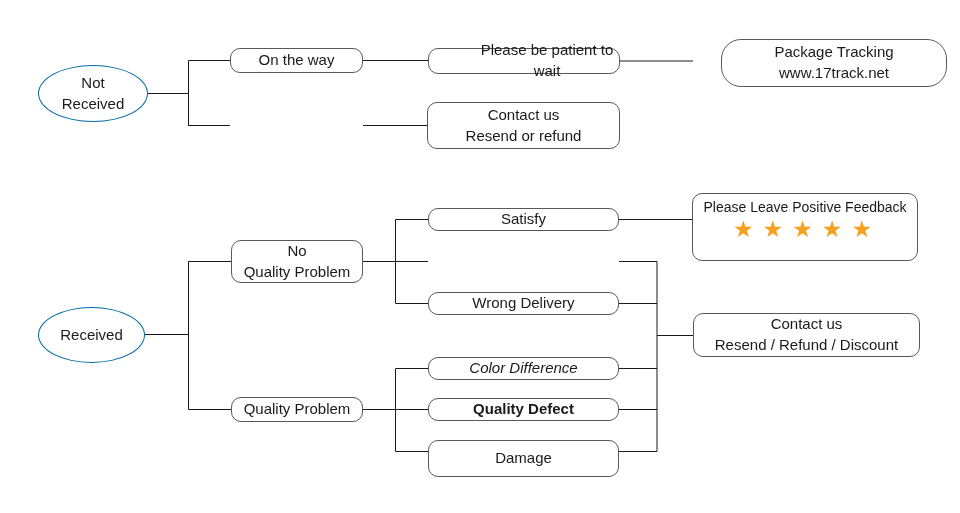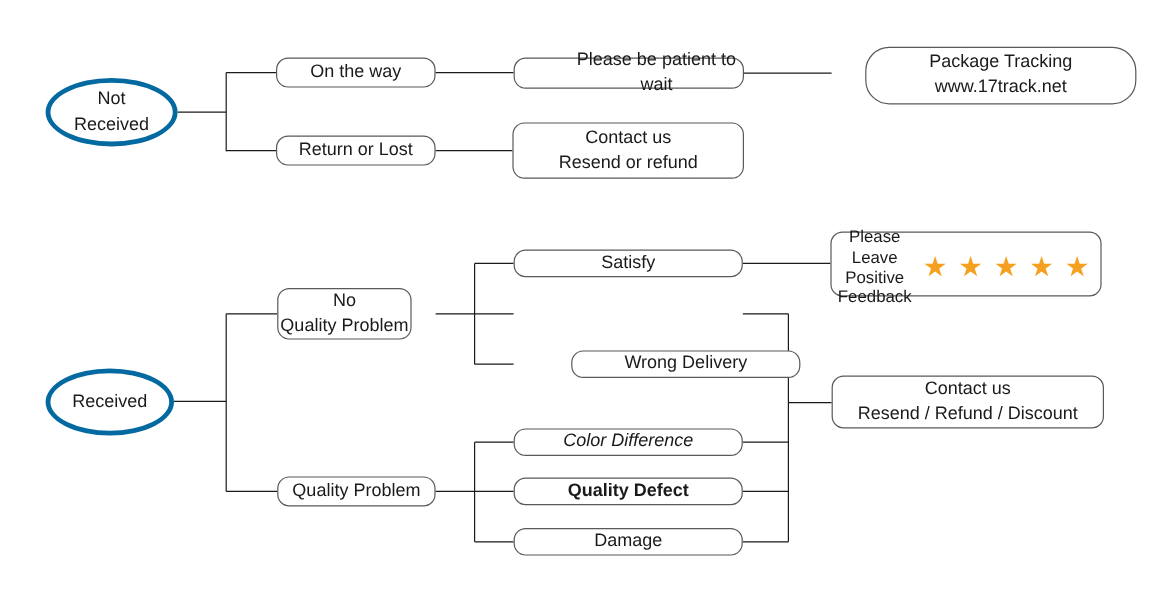--- a/index.html
+++ b/index.html
@@ -33,52 +33,52 @@
     line-height: 1.38;
     display: flex;
     align-items: center;
     justify-content: center;
     text-align: center;
     white-space: pre-line;
   }
   .ellipse {
     position: absolute;
     box-sizing: border-box;
-    border: 4px solid #0369a1;
+    border: 1px solid #0369a1;
     border-radius: 50%;
     background: #ffffff;
     color: #1a1a1a;
     font-size: 15px;
     line-height: 1.35;
     display: flex;
     align-items: center;
     justify-content: center;
     text-align: center;
     white-space: pre-line;
   }
   
   .n-not-received     { left: 38px;  top: 65px;  width: 110px; height: 57px; }
   .n-on-the-way       { left: 230px; top: 48px;  width: 133px; height: 25px; }
   .n-please-patient   { left: 428px; top: 48px;  width: 192px; height: 26px; padding-left: 46px; }
   .n-package-tracking { left: 721px; top: 39px;  width: 226px; height: 48px; border-radius: 20px; }
   .n-return-or-lost   { left: 230px; top: 113px; width: 133px; height: 25px; }
   .n-contact-1        { left: 427px; top: 102px; width: 193px; height: 47px; }
   
   .n-received         { left: 38px;  top: 307px; width: 107px; height: 56px; }
-  .n-no-quality       { left: 231px; top: 240px; width: 112px; height: 43px; }
+  .n-no-quality       { left: 231px; top: 240px; width: 132px; height: 43px; }
   .n-satisfy          { left: 428px; top: 208px; width: 191px; height: 23px; }
   .n-not-fit          { left: 428px; top: 250px; width: 191px; height: 23px; }
-  .n-wrong-delivery   { left: 428px; top: 292px; width: 191px; height: 23px; margin-left: 48px; }
-  .n-feedback         { left: 692px; top: 193px; width: 226px; height: 54px;
-                        flex-direction: row; justify-content: flex-start;
+  .n-wrong-delivery   { left: 428px; top: 292px; width: 191px; height: 23px; }
+  .n-feedback         { left: 692px; top: 193px; width: 226px; height: 68px;
+                        flex-direction: column; justify-content: flex-start;
                         padding-top: 5px; }
   .n-quality-problem  { left: 231px; top: 397px; width: 132px; height: 25px; }
   .n-color-difference { left: 428px; top: 357px; width: 191px; height: 23px; font-style: italic; }
   .n-quality-defect   { left: 428px; top: 398px; width: 191px; height: 23px; font-weight: bold; }
-  .n-damage           { left: 428px; top: 440px; width: 191px; height: 23px; }
+  .n-damage           { left: 428px; top: 440px; width: 191px; height: 37px; }
   .n-contact-2        { left: 693px; top: 313px; width: 227px; height: 44px; }
 
   .feedback-title {
     font-size: 14px;
     line-height: 1.2;
     color: #1a1a1a;
   }
   .feedback-stars {
     font-size: 23px;
     line-height: 1.1;
@@ -134,21 +134,20 @@
   <div class="ellipse n-not-received">Not
 Received</div>
 
   <div class="node n-on-the-way">On the way</div>
 
   <div class="node n-please-patient">Please be patient to wait</div>
 
   <div class="node n-package-tracking">Package Tracking
 www.17track.net</div>
 
-  <div class="node n-return-or-lost">Return or Lost</div>
 
   <div class="node n-contact-1">Contact us
 Resend or refund</div>
 
   <div class="ellipse n-received">Received</div>
 
   <div class="node n-no-quality">No
 Quality Problem</div>
 
   <div class="node n-satisfy">Satisfy</div>

